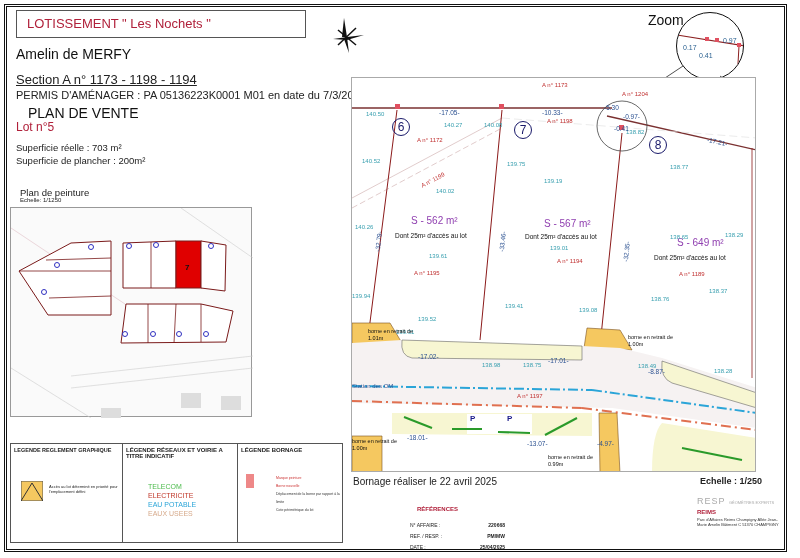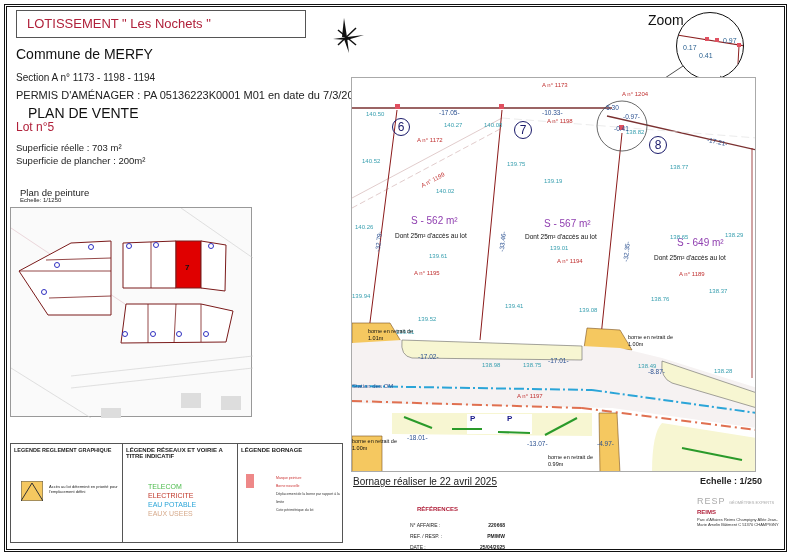--- a/index.html
+++ b/index.html
@@ -1,51 +1,51 @@
 <!DOCTYPE html>
 <html><head>
 <meta charset="utf-8">
 <style>
   * { box-sizing: border-box; margin: 0; padding: 0; }
   html, body { width: 800px; height: 558px; overflow: hidden; background: #fff; }
   body { font-family: "Liberation Sans", sans-serif; position: relative; color: #222; }
   .frame { position: absolute; left: 4px; top: 4px; width: 783px; height: 548px; border: 3px double #111; }
   .title-box { position: absolute; left: 16px; top: 10px; width: 290px; height: 28px; border: 1px solid #555; padding: 5px 10px; font-size: 13px; color: #b0203a; }
   .commune { position: absolute; left: 16px; top: 46px; font-size: 14px; color: #111; }
-  .section { position: absolute; left: 16px; top: 72px; font-size: 10px; color: #222; }
+  .section { position: absolute; left: 16px; top: 72px; font-size: 13px; color: #222; text-decoration: underline; }
   .permis { position: absolute; left: 16px; top: 89px; font-size: 11px; color: #222; white-space: nowrap; }
   .plan { position: absolute; left: 28px; top: 105px; font-size: 14px; color: #111; }
   .lot { position: absolute; left: 16px; top: 120px; font-size: 12px; color: #b0203a; }
   .sup1 { position: absolute; left: 16px; top: 142px; font-size: 9.5px; }
   .sup2 { position: absolute; left: 16px; top: 155px; font-size: 9.5px; }
   .compass { position: absolute; left: 330px; top: 15px; width: 40px; height: 50px; }
   .zoom-label { position: absolute; left: 648px; top: 12px; font-size: 14px; color: #111; }
   .zoom-circle { position: absolute; left: 676px; top: 12px; width: 68px; height: 68px; border: 1.5px solid #111; border-radius: 50%; background: #fff; overflow: hidden; }
   .sit-title { position: absolute; left: 20px; top: 187px; font-size: 9.5px; }
   .sit-scale { position: absolute; left: 20px; top: 197px; font-size: 6px; }
   .sit-map { position: absolute; left: 10px; top: 207px; width: 242px; height: 210px; border: 1px solid #999; background: #fafafa; }
   .legend { position: absolute; left: 10px; top: 443px; width: 333px; height: 100px; border: 1px solid #555; display: flex; }
   .legend-col { border-right: 1px solid #555; padding: 3px; font-size: 5.5px; font-weight: bold; position: relative; }
   .legend-col:last-child { border-right: none; }
   .main-map { position: absolute; left: 351px; top: 77px; width: 405px; height: 395px; border: 1px solid #aaa; background: #fff; overflow: hidden; }
-  .bornage { position: absolute; left: 353px; top: 476px; font-size: 10px; color: #222; text-decoration: underline; }
+  .bornage { position: absolute; left: 353px; top: 476px; font-size: 10px; color: #222; }
   .echelle { position: absolute; left: 700px; top: 476px; font-size: 9px; font-weight: bold; color: #222; }
   .refs { position: absolute; left: 410px; top: 510px; font-size: 5px; }
   .refs-title { position: absolute; left: 417px; top: 506px; font-size: 6px; color: #b0203a; font-weight: bold; }
   .terra { position: absolute; left: 697px; top: 496px; font-size: 9px; color: #aaa; letter-spacing: 1px; }
   .terra-addr { position: absolute; left: 697px; top: 509px; font-size: 4px; color: #333; width: 90px; line-height: 1.3; }
   .map-text { position: absolute; white-space: nowrap; }
 </style>
 </head>
 <body>
 
 <div class="frame"></div>
 
 <div class="title-box">LOTISSEMENT " Les Nochets "</div>
-<div class="commune">Commune de MERFY</div>
+<div class="commune">Amelin de MERFY</div>
 <div class="section">Section A n° 1173 - 1198 - 1194</div>
 <div class="permis">PERMIS D'AMÉNAGER : PA 05136223K0001 M01 en date du 7/3/2024</div>
 <div class="plan">PLAN DE VENTE</div>
 <div class="lot">Lot n°5</div>
 <div class="sup1">Superficie réelle : 703 m²</div>
 <div class="sup2">Superficie de plancher :  200m²</div>
 
 <svg class="compass" viewBox="0 0 40 50">
   <polygon points="14,3 17,22 12,22" fill="#111"></polygon>
   <polygon points="17,22 19,38 14,24" fill="#111"></polygon>

